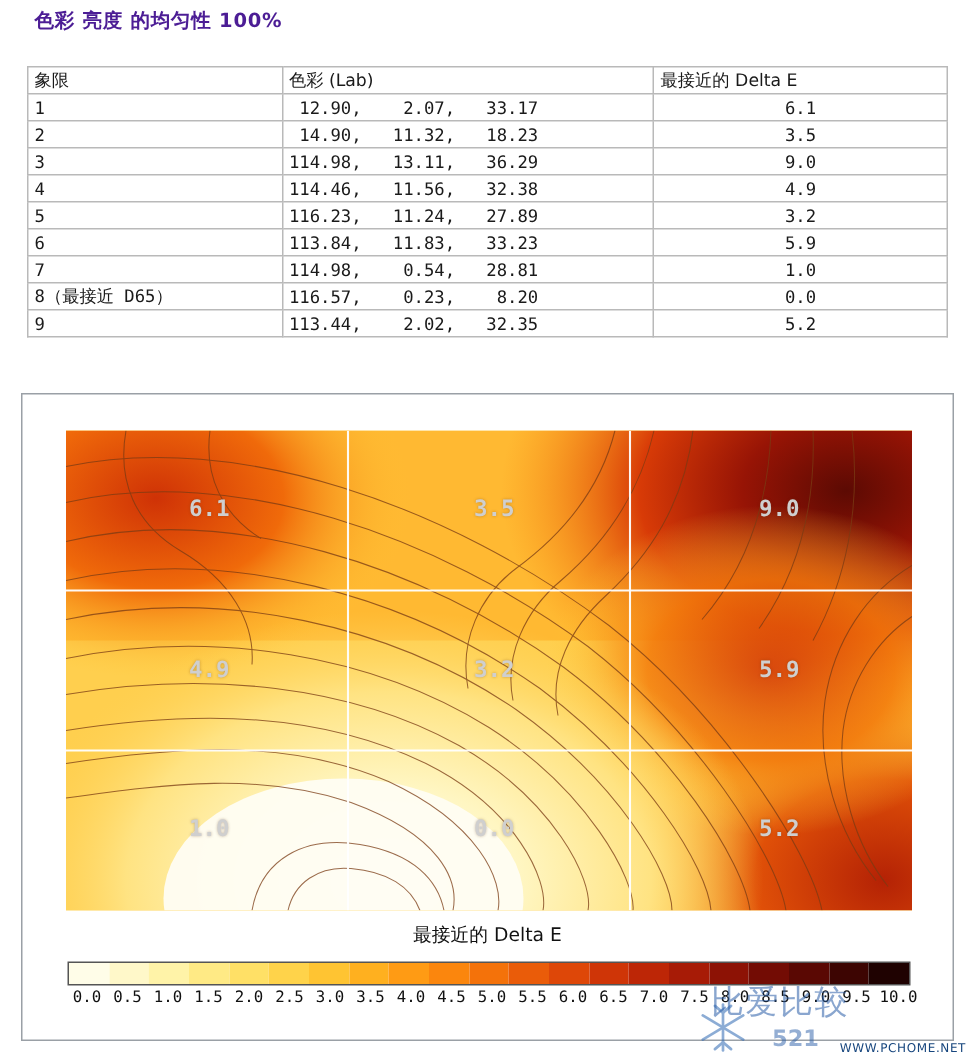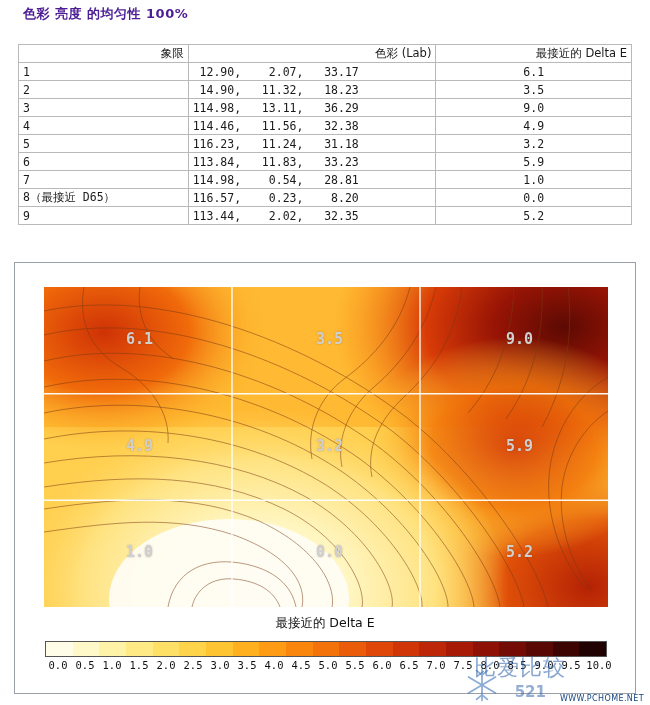--- a/index.html
+++ b/index.html
@@ -24,21 +24,21 @@
     font-family:"DejaVu Sans Mono","Liberation Mono",monospace;
   }
   table.qtable th,table.qtable td{
     border:1px solid #b9b9b9;
     height:17px;
     padding:0 4px;
     font-weight:normal;
     color:#1a1a1a;
   }
   table.qtable th{
-    text-align:right;
+    text-align:left;
     font-family:"DejaVu Sans","Liberation Sans",sans-serif;
     font-size:11.5px;
   }
   col.c1{width:170px;}
   col.c2{width:248px;}
   col.c3{width:196px;}
   td.quad{text-align:left;padding-left:6px;}
   td.lab{text-align:left;padding-left:20px;white-space:pre;}
   td.de{text-align:center;}
   
@@ -152,21 +152,21 @@
       <td class="lab">114.98,   13.11,   36.29</td>
       <td class="de">9.0</td>
     </tr>
     <tr>
       <td class="quad">4</td>
       <td class="lab">114.46,   11.56,   32.38</td>
       <td class="de">4.9</td>
     </tr>
     <tr>
       <td class="quad">5</td>
-      <td class="lab">116.23,   11.24,   31.18</td>
+      <td class="lab">116.23,   11.24,   27.89</td>
       <td class="de">3.2</td>
     </tr>
     <tr>
       <td class="quad">6</td>
       <td class="lab">113.84,   11.83,   33.23</td>
       <td class="de">5.9</td>
     </tr>
     <tr>
       <td class="quad">7</td>
       <td class="lab">114.98,    0.54,   28.81</td>

